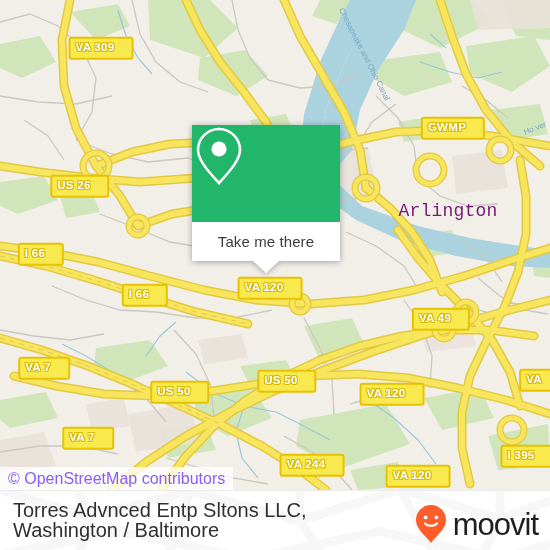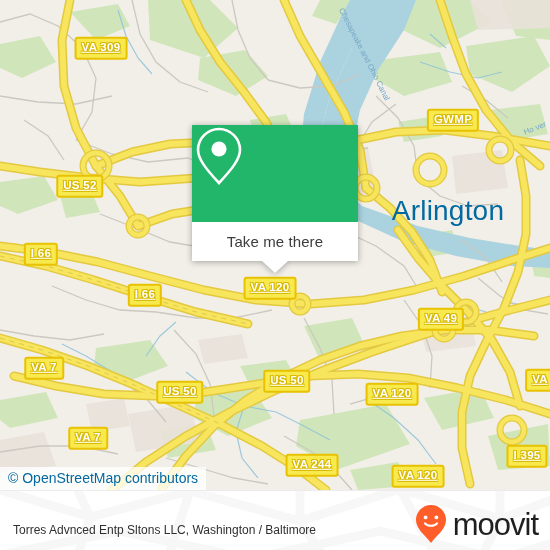--- a/index.html
+++ b/index.html
@@ -20,50 +20,50 @@
   
   .shield{
     position:absolute;
     background:#f7e94e;
     border:2px solid #e8c200;
     border-radius:3px;
     color:#ffffff;
     font-weight:bold;
     font-size:11.5px;
     line-height:1;
-    padding:3px 5px 4px 5px;
+    padding:3px 17px 4px 5px;
     white-space:nowrap;
     transform:translate(-50%,-50%);
     text-shadow:
       -1px -1px 0 #d8b800, 1px -1px 0 #d8b800,
       -1px  1px 0 #d8b800, 1px  1px 0 #d8b800;
     letter-spacing:.3px;
-    text-decoration:underline;
   }
   
   .place-label{
     position:absolute;
     transform:translate(-50%,-50%);
-    font-size:28px;
-    color:#0369a1;
+    font-size:18px;
+    color:#701a75;
     white-space:nowrap;
     letter-spacing:.2px;
+    font-family:Liberation Mono, monospace;
   }
   .water-label{
     position:absolute;
     font-size:8px;
     color:#7aa7c7;
     white-space:nowrap;
     transform-origin:left center;
   }
 
   
   #card{
     position:absolute;
-    left:192px;top:125px;width:166px;
+    left:192px;top:125px;width:148px;
     filter:drop-shadow(0 1px 3px rgba(0,0,0,.33));
   }
   #card-top{
     height:97px;background:#22b66a;
     display:flex;align-items:center;justify-content:center;
   }
   #card-bottom{
     height:39px;background:#ffffff;
     display:flex;align-items:center;justify-content:center;
   }
@@ -76,34 +76,34 @@
     border-left:13px solid transparent;
     border-right:13px solid transparent;
     border-top:12px solid #ffffff;
   }
 
   
   #attribution{
     position:absolute;left:0;top:467px;
     padding:3px 8px 4px 8px;
     background:rgba(255,255,255,.78);
-    font-size:14px;color:#0369a1;
+    font-size:16px;color:#8b5cf6;
     white-space:nowrap;
   }
 
   
   #footer{
     position:absolute;left:0;top:490px;width:550px;height:60px;
     background:#ffffff;overflow:hidden;
     border-top:1px solid #ececec;
   }
   #footer-watermark{position:absolute;left:0;top:-30px;opacity:.5;}
   #footer-title{
     position:absolute;left:13px;top:9px;width:370px;
-    font-size:12px;line-height:20px;color:#303030;margin-top:20px;
+    font-size:20px;line-height:20px;color:#303030;
   }
   #logo{
     position:absolute;right:12px;top:13px;
     display:flex;align-items:center;gap:5px;
   }
   #logo-word{
     font-size:31px;line-height:31px;color:#1f1f1f;
     letter-spacing:-1px;font-weight:400;
   }
 </style>
@@ -284,22 +284,22 @@
 
         <g stroke="#d9c04a" stroke-width="1" stroke-dasharray="5 5" fill="none" opacity=".8">
           <path d="M0,256 L46,266 L94,280 L144,296 L196,312 L248,324"></path>
           <path d="M0,338 L42,350 L88,366 L132,384 L176,404 L220,424"></path>
         </g>
       </g>
     </svg>
 
     <div id="shields">
         <div class="shield" style="left: 101px; top: 48px;">VA 309</div>
-        <div class="shield" style="left: 80px; top: 186px;">US 52</div>
-        <div class="shield" style="left: 453px; top: 120px;">GWMP</div>
+        <div class="shield" style="left: 80px; top: 186px;">US 26</div>
+        <div class="shield" style="left: 453px; top: 128px;">GWMP</div>
         <div class="shield" style="left: 41px; top: 254px;">I 66</div>
         <div class="shield" style="left: 145px; top: 295px;">I 66</div>
         <div class="shield" style="left: 270px; top: 288px;">VA 120</div>
         <div class="shield" style="left: 441px; top: 319px;">VA 49</div>
         <div class="shield" style="left: 44px; top: 368px;">VA 7</div>
         <div class="shield" style="left: 180px; top: 392px;">US 50</div>
         <div class="shield" style="left: 287px; top: 381px;">US 50</div>
         <div class="shield" style="left: 392px; top: 394px;">VA 120</div>
         <div class="shield" style="left: 540px; top: 380px;">VA</div>
         <div class="shield" style="left: 88px; top: 438px;">VA 7</div>

